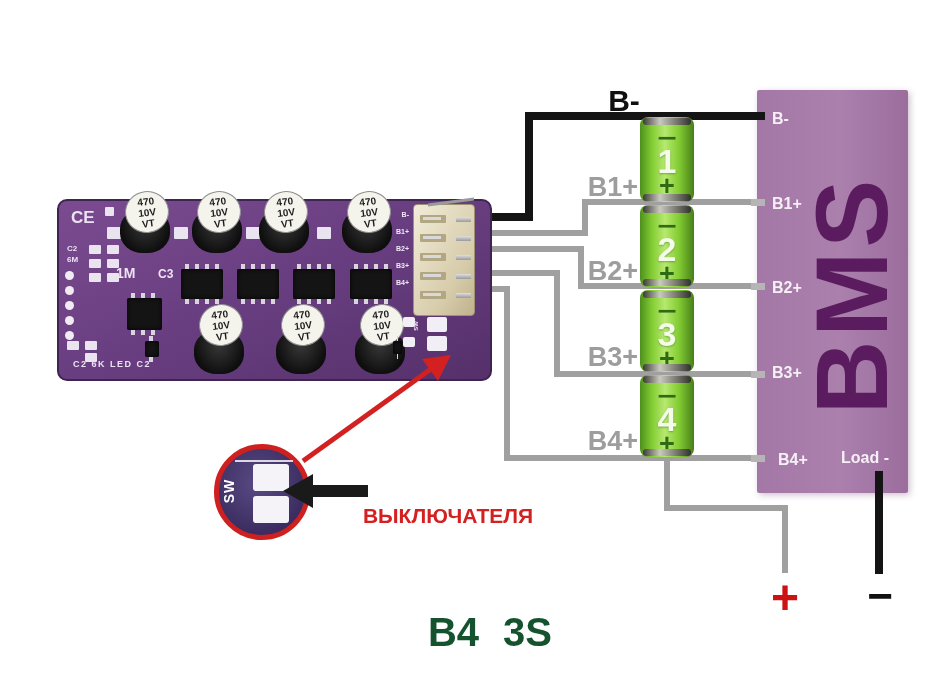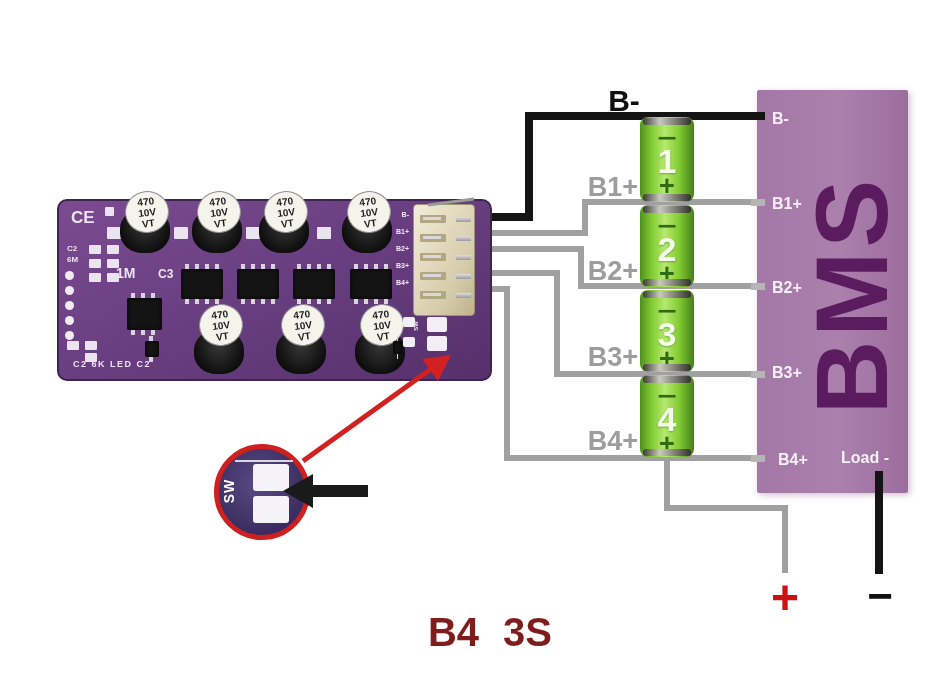--- a/index.html
+++ b/index.html
@@ -54,21 +54,21 @@
   #bms{left:757px;top:90px;width:151px;height:403px;z-index:4;border-radius:2px;
        background:linear-gradient(90deg,#a478a6,#ab80ad 55%,#9b6d9d);box-shadow:2px 2px 6px rgba(120,80,120,.35);}
   #bms-title{position:absolute;left:-65px;top:145px;width:320px;height:120px;line-height:120px;
        text-align:center;transform:rotate(-90deg);font-size:102px;font-weight:bold;
        letter-spacing:4px;color:var(--bms-text,#5b1c5f);}
   .bmslbl{position:absolute;font-size:16px;font-weight:bold;color:#f6eff6;z-index:6;}
   .stub{position:absolute;z-index:5;}
   
   .redtext{position:absolute;z-index:12;color:var(--accent-red,#d61515);font-weight:bold;text-align:center;}
   #note{position:absolute;left:140px;top:610px;width:700px;z-index:12;display:flex;
-        align-items:baseline;justify-content:center;gap:24px;color:#7f1d1d;font-weight:bold;}
+        align-items:baseline;justify-content:center;gap:24px;color:#14532d;font-weight:bold;}
   #note .big{font-size:40px;}
   #note .mid{font-size:28px;letter-spacing:.5px;}
   #bminus-lbl{left:600px;top:84px;width:48px;text-align:center;font-size:30px;font-weight:bold;color:#101010;z-index:6;}
   #magnifier{left:214px;top:444px;width:96px;height:96px;border-radius:50%;z-index:9;
        border:5px solid #cf2020;box-sizing:border-box;
        background:radial-gradient(circle at 45% 40%,#5a4a85,#392b5e 75%);}
   #magnifier .mpad{position:absolute;left:34px;width:36px;height:27px;background:#f6f3f8;border-radius:3px;}
   #magnifier .mline{position:absolute;left:16px;top:11px;width:58px;height:2px;background:#fff;opacity:.8;}
   #magnifier .msw{position:absolute;left:-3px;top:34px;width:26px;text-align:center;transform:rotate(-90deg);
        font-size:14px;font-weight:bold;color:#fff;letter-spacing:1px;}
@@ -268,20 +268,21 @@
   </div>
 
   <svg width="935" height="699" style="z-index:10">
     <line x1="428" y1="205" x2="474" y2="199" stroke="#9a9a9a" stroke-width="3"></line>
     <line x1="879" y1="471" x2="879" y2="574" stroke="#141414" stroke-width="8"></line>
     <line x1="303" y1="461" x2="431" y2="369" stroke="#d32020" stroke-width="5"></line>
     <polygon points="451,355 438,381 422,359" fill="#d32020"></polygon>
     <polygon points="283,491 313,474 313,485 368,485 368,497 313,497 313,508" fill="#1a1a1a"></polygon>
   </svg>
 
+  <div class="redtext" style="left:318px;top:504px;width:260px;font-size:21px;">ВЫКЛЮЧАТЕЛЯ</div>
   <div id="note">
     <span class="big">B4</span>
     <span class="big">3S</span>
   </div>
 
   <div class="term" style="left:765px;top:576px;width:40px;font-size:48px;color:#cc1212;line-height:44px;">+</div>
   <div class="term" style="left:860px;top:574px;width:40px;font-size:44px;color:#111;line-height:44px;">−</div>
 
 </div>
 

